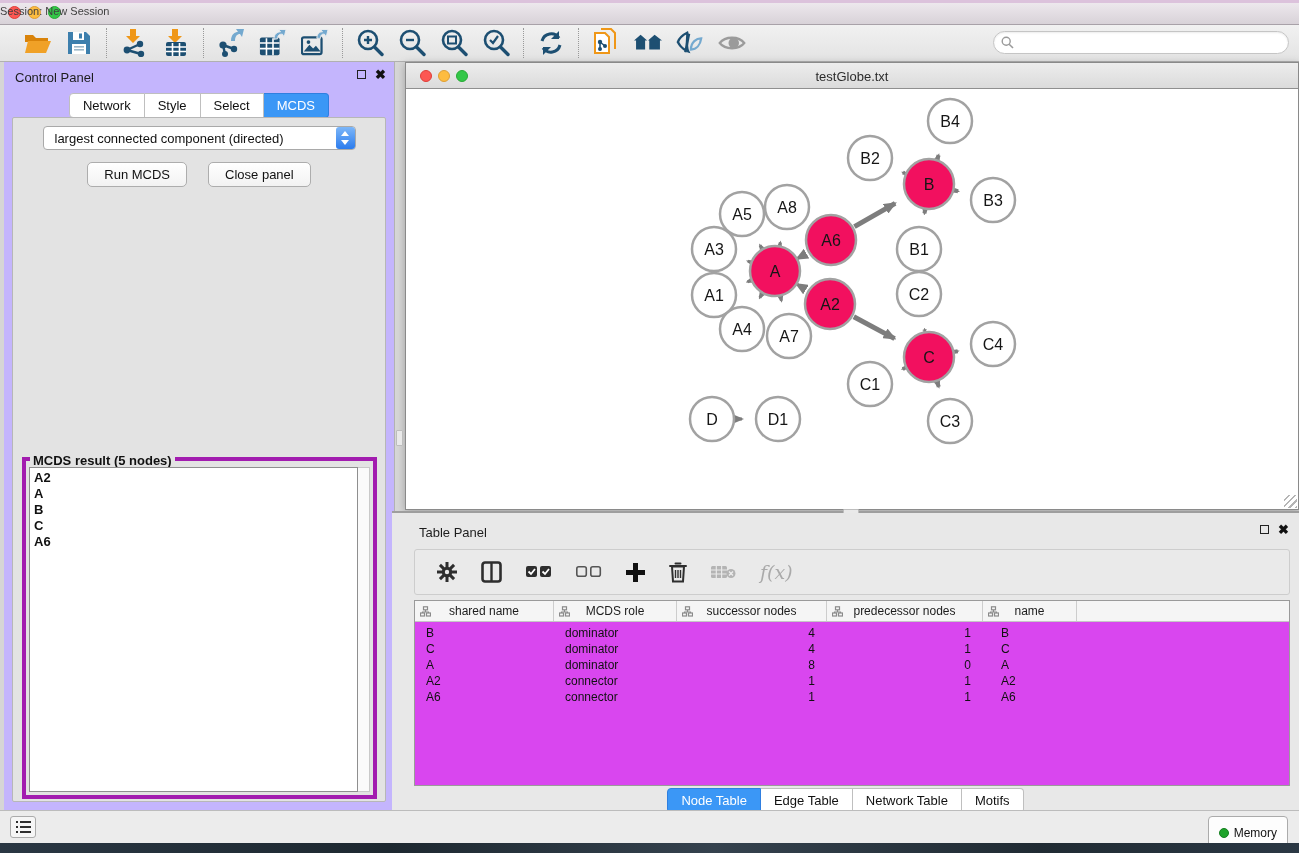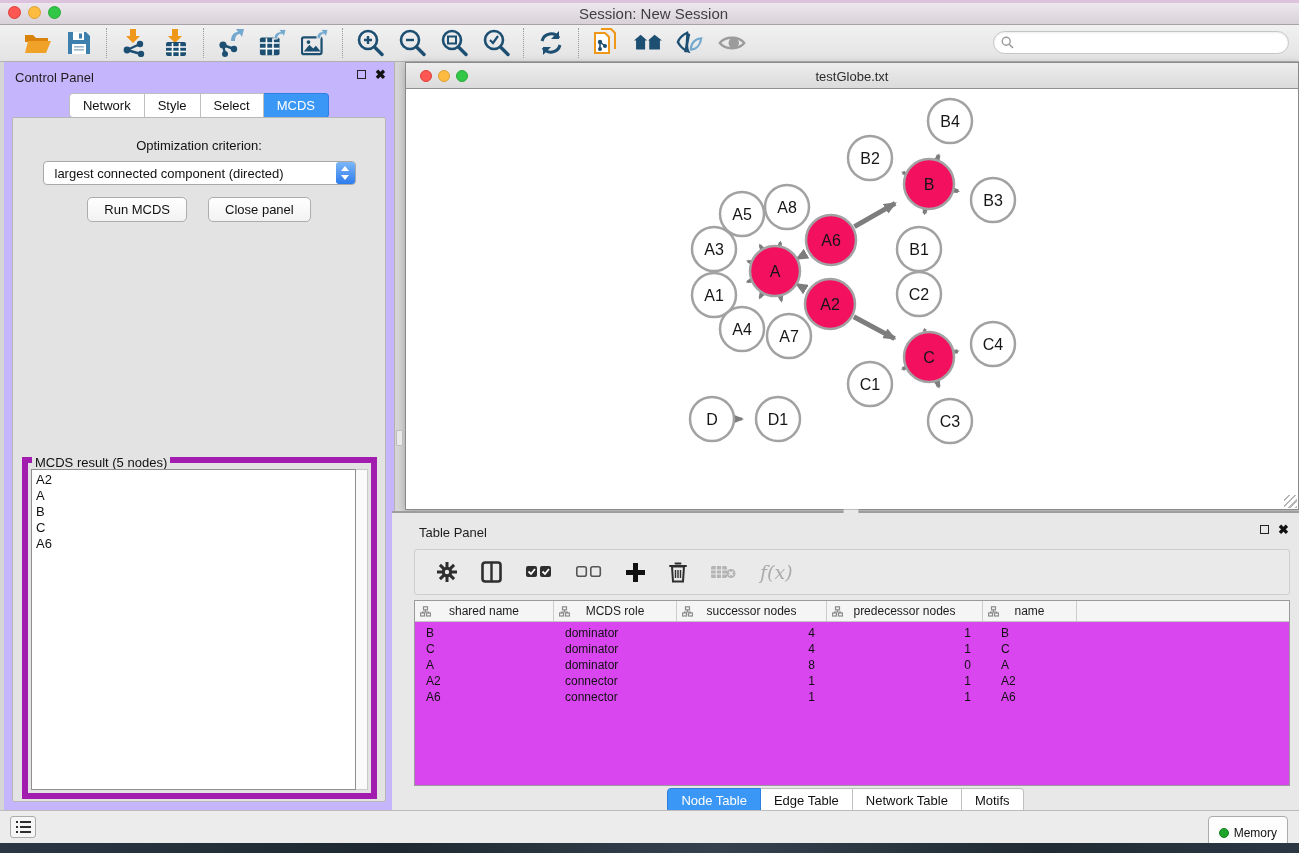--- a/index.html
+++ b/index.html
@@ -9,22 +9,22 @@
          font-family:"Liberation Sans",sans-serif; }
 
   
   .titlebar { position:absolute; top:0; left:0; right:0; height:25px;
               background:linear-gradient(#f0ebf0,#d8d2d8); border-bottom:1px solid #a8a1a8; }
   .titlebar::before { content:''; position:absolute; top:0; left:0; right:0; height:3px; background:#dcc2dc; }
   .tl { position:absolute; top:6px; width:13px; height:13px; border-radius:50%; }
   .tl.red    { left:8px;  background:#fc5753; border:1px solid #df3e38; }
   .tl.yellow { left:28px; background:#fdbc40; border:1px solid #de9f34; }
   .tl.green  { left:48px; background:#33c748; border:1px solid #27aa35; }
-  .win-title { position:absolute; top:5px; left:0; right:0; text-align:center;
-               font-size:15px; color:#3f3f3f;margin-left:8px; }
+  .win-title { position:absolute; top:5px; left:0; right:0; 
+               font-size:11px; color:#3f3f3f; }
 
   
   .toolbar { position:absolute; top:25px; left:0; right:0; height:37px;
              background:linear-gradient(#f1f1f1,#e3e3e3); border-bottom:1px solid #b0b0b0;
              display:flex; align-items:center; padding-left:10px; }
   .tb-group { display:flex; align-items:center; gap:14px; padding:0 13px; height:30px; }
   .tb-sep { width:0; height:30px; border-left:1px dotted #999; }
   .tb-btn { width:28px; height:28px; display:flex; align-items:center; justify-content:center; }
   .search-field { position:absolute; right:10px; top:6px; width:296px; height:23px;
                   background:#fff; border:1px solid #c5c5c5; border-radius:12px;
@@ -55,21 +55,21 @@
   .dd-stepper { width:19px; height:22px; margin-right:0px; border-radius:3px;
                 background:linear-gradient(#7cb6f8,#2c7ced); position:relative; }
   .dd-stepper::before, .dd-stepper::after { content:''; position:absolute; left:5px;
                 border-left:4.5px solid transparent; border-right:4.5px solid transparent; }
   .dd-stepper::before { top:4px; border-bottom:5px solid #fff; }
   .dd-stepper::after  { bottom:4px; border-top:5px solid #fff; }
   .cp-buttons { display:flex; justify-content:center; gap:21px; margin-top:12px; }
   .btn { font-size:13px; color:#111; background:linear-gradient(#ffffff,#f2f2f2);
          border:1px solid #adadad; border-radius:5px; padding:4px 16px; }
   .result-box { position:absolute; left:9px; right:8px; top:339px; bottom:2px;
-                border:6px solid #a21caf; }
+                border:4px solid #a21caf;font-weight:bold; }
   .result-legend { position:absolute; top:-8px; left:4px; background:#e3e3e3; padding:0 3px;
                    font-size:13px; color:#111; }
   .result-list { position:absolute; left:3px; right:15px; top:6px; bottom:3px; background:#fff;
                  border:1px solid #8f8f8f; font-size:13px; color:#111; padding:2px 0 0 4px; overflow:hidden; }
   .result-item { line-height:16px; }
   .result-scroll { position:absolute; right:3px; top:6px; bottom:3px; width:12px;
                    background:#fafafa; border:1px solid #c9c9c9; border-left:none; }
 
   
   .net-window { position:absolute; left:405px; top:62px; width:894px; height:448px;
@@ -297,21 +297,20 @@
         <span class="close-x">✖</span>
       </span>
     </div>
     <div class="cp-tabs" id="cp-tabs">
         <div class="tab">Network</div>
         <div class="tab">Style</div>
         <div class="tab">Select</div>
         <div class="tab active">MCDS</div>
       </div>
     <div class="cp-body">
-      <div class="opt-label">Optimization criterion:</div>
       <div class="dropdown">
         <span class="dd-text">largest connected component (directed)</span>
         <span class="dd-stepper"></span>
       </div>
       <div class="cp-buttons">
         <button class="btn">Run MCDS</button>
         <button class="btn">Close panel</button>
       </div>
       <div class="result-box">
         <span class="result-legend">MCDS result (5 nodes)</span>

